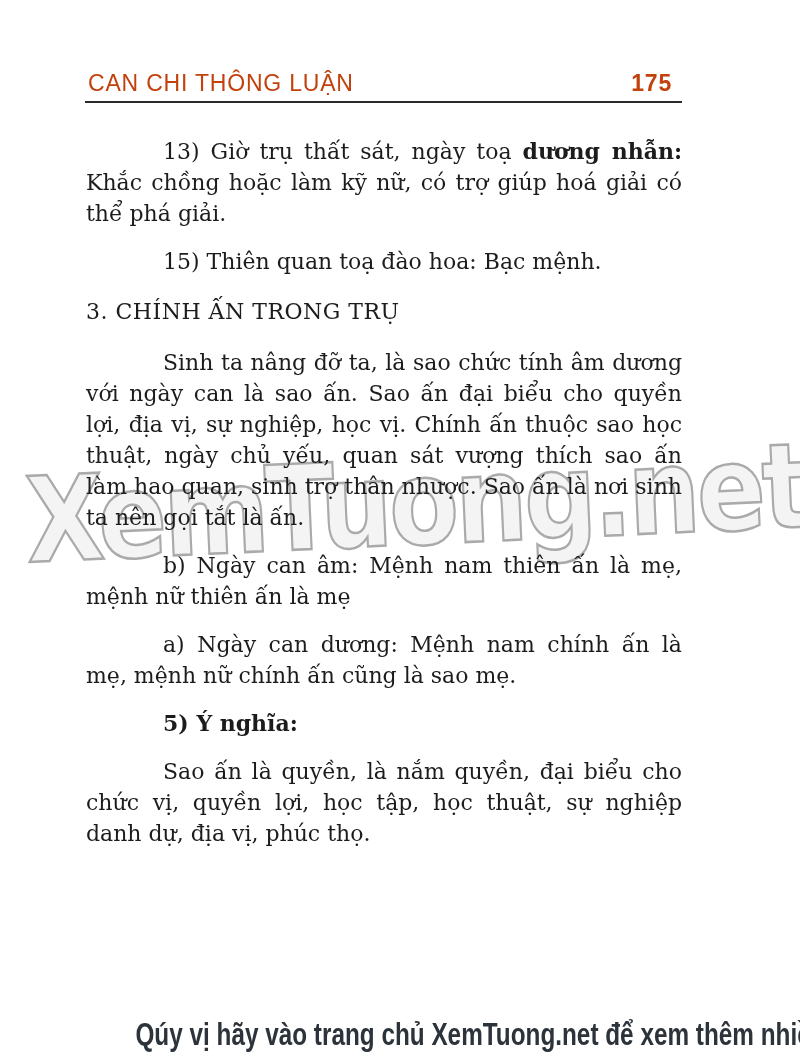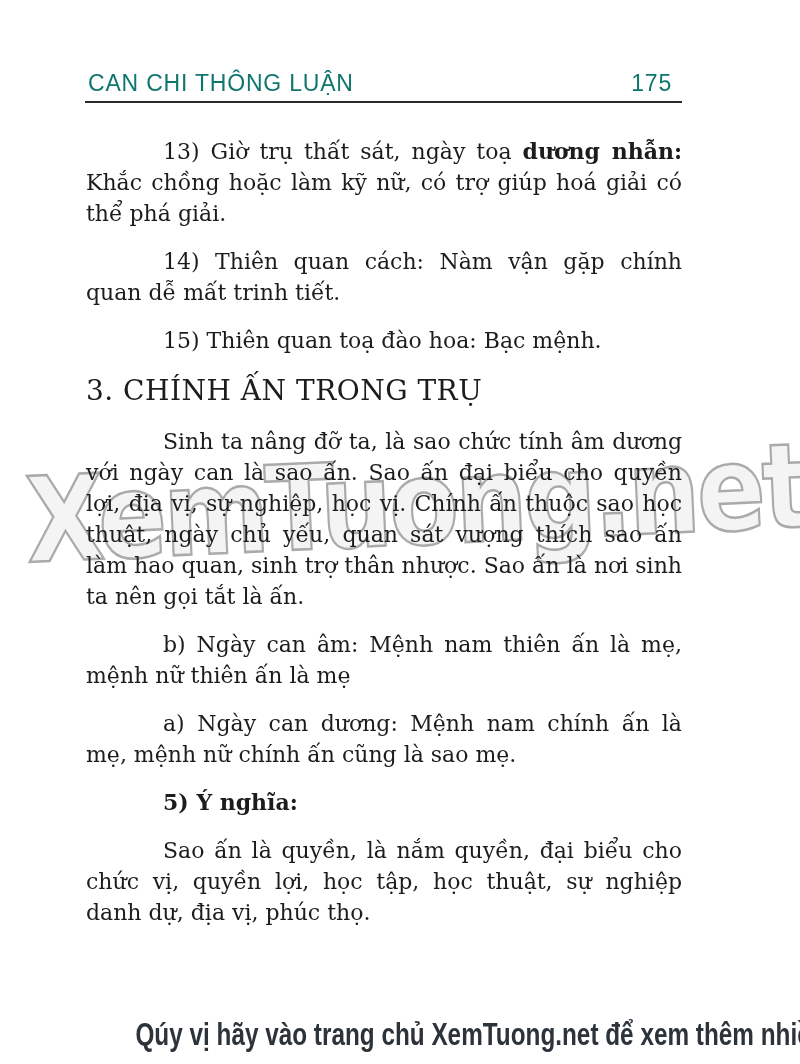--- a/index.html
+++ b/index.html
@@ -16,25 +16,25 @@
   }
 
   
   .header-bar {
     position: absolute;
     left: 86px; width: 596px; top: 70px;
     display: flex; justify-content: space-between; align-items: center;
     font-family: "Liberation Sans", "DejaVu Sans", sans-serif;
     font-size: 23px; line-height: 26px;
     letter-spacing: 0.8px;
-    color: #0f766e;
+    color: #c2410c;
     z-index: 3;
   }
   .header-title { padding-left: 2px; }
-  .header-page-number { padding-right: 10px; }
+  .header-page-number { padding-right: 10px; font-weight: bold; }
   .header-rule {
     position: absolute;
     left: 85px; width: 597px; top: 101px;
     height: 2px;
     background: #2a2a2a;
     z-index: 3;
   }
 
   
   .watermark {
@@ -62,21 +62,21 @@
     font-size: 22px;
     line-height: 31px;
     text-align: justify;
   }
   .para {
     margin: 12px 0 17px 0;
     text-indent: 77px;
   }
   .section-heading {
     margin: 3px 0 17px 0;
-    font-size: 28px;
+    font-size: 22px;
     line-height: 36px;
     letter-spacing: 0.5px;
     text-align: left;
     text-indent: 0;
   }
   .bold { font-weight: bold; }
 
   
   .footer {
     position: absolute;
@@ -105,21 +105,20 @@
     <span class="header-title">CAN CHI THÔNG LUẬN</span>
     <span class="header-page-number">175</span>
   </div>
   <div class="header-rule"></div>
 
   <div class="watermark">XemTuong.net</div>
 
   <div class="page-body">
 
   <div class="para"><span>13) Giờ trụ thất sát, ngày toạ </span><span class="bold">dương nhẫn:</span><span> Khắc chồng hoặc làm kỹ nữ, có trợ giúp hoá giải có thể phá giải.</span></div>
-      <div class="para"><span>14) Thiên quan cách: Nàm vận gặp chính quan dễ mất trinh tiết.</span></div>
       <div class="para"><span>15) Thiên quan toạ đào hoa: Bạc mệnh.</span></div>
       <div class="section-heading"><span>3. CHÍNH ẤN TRONG TRỤ</span></div>
       <div class="para"><span>Sinh ta nâng đỡ ta, là sao chức tính âm dương với ngày can là sao ấn. Sao ấn đại biểu cho quyền lợi, địa vị, sự nghiệp, học vị. Chính ấn thuộc sao học thuật, ngày chủ yếu, quan sát vượng thích sao ấn làm hao quan, sinh trợ thân nhược. Sao ấn là nơi sinh ta nên gọi tắt là ấn.</span></div>
       <div class="para"><span>b) Ngày can âm: Mệnh nam thiên ấn là mẹ, mệnh nữ thiên ấn là mẹ</span></div>
       <div class="para"><span>a) Ngày can dương: Mệnh nam chính ấn là mẹ, mệnh nữ chính ấn cũng là sao mẹ.</span></div>
       <div class="para"><span class="bold">5) Ý nghĩa:</span></div>
       <div class="para"><span>Sao ấn là quyền, là nắm quyền, đại biểu cho chức vị, quyền lợi, học tập, học thuật, sự nghiệp danh dự, địa vị, phúc thọ.</span></div>
     </div>
 
   <div class="footer">

